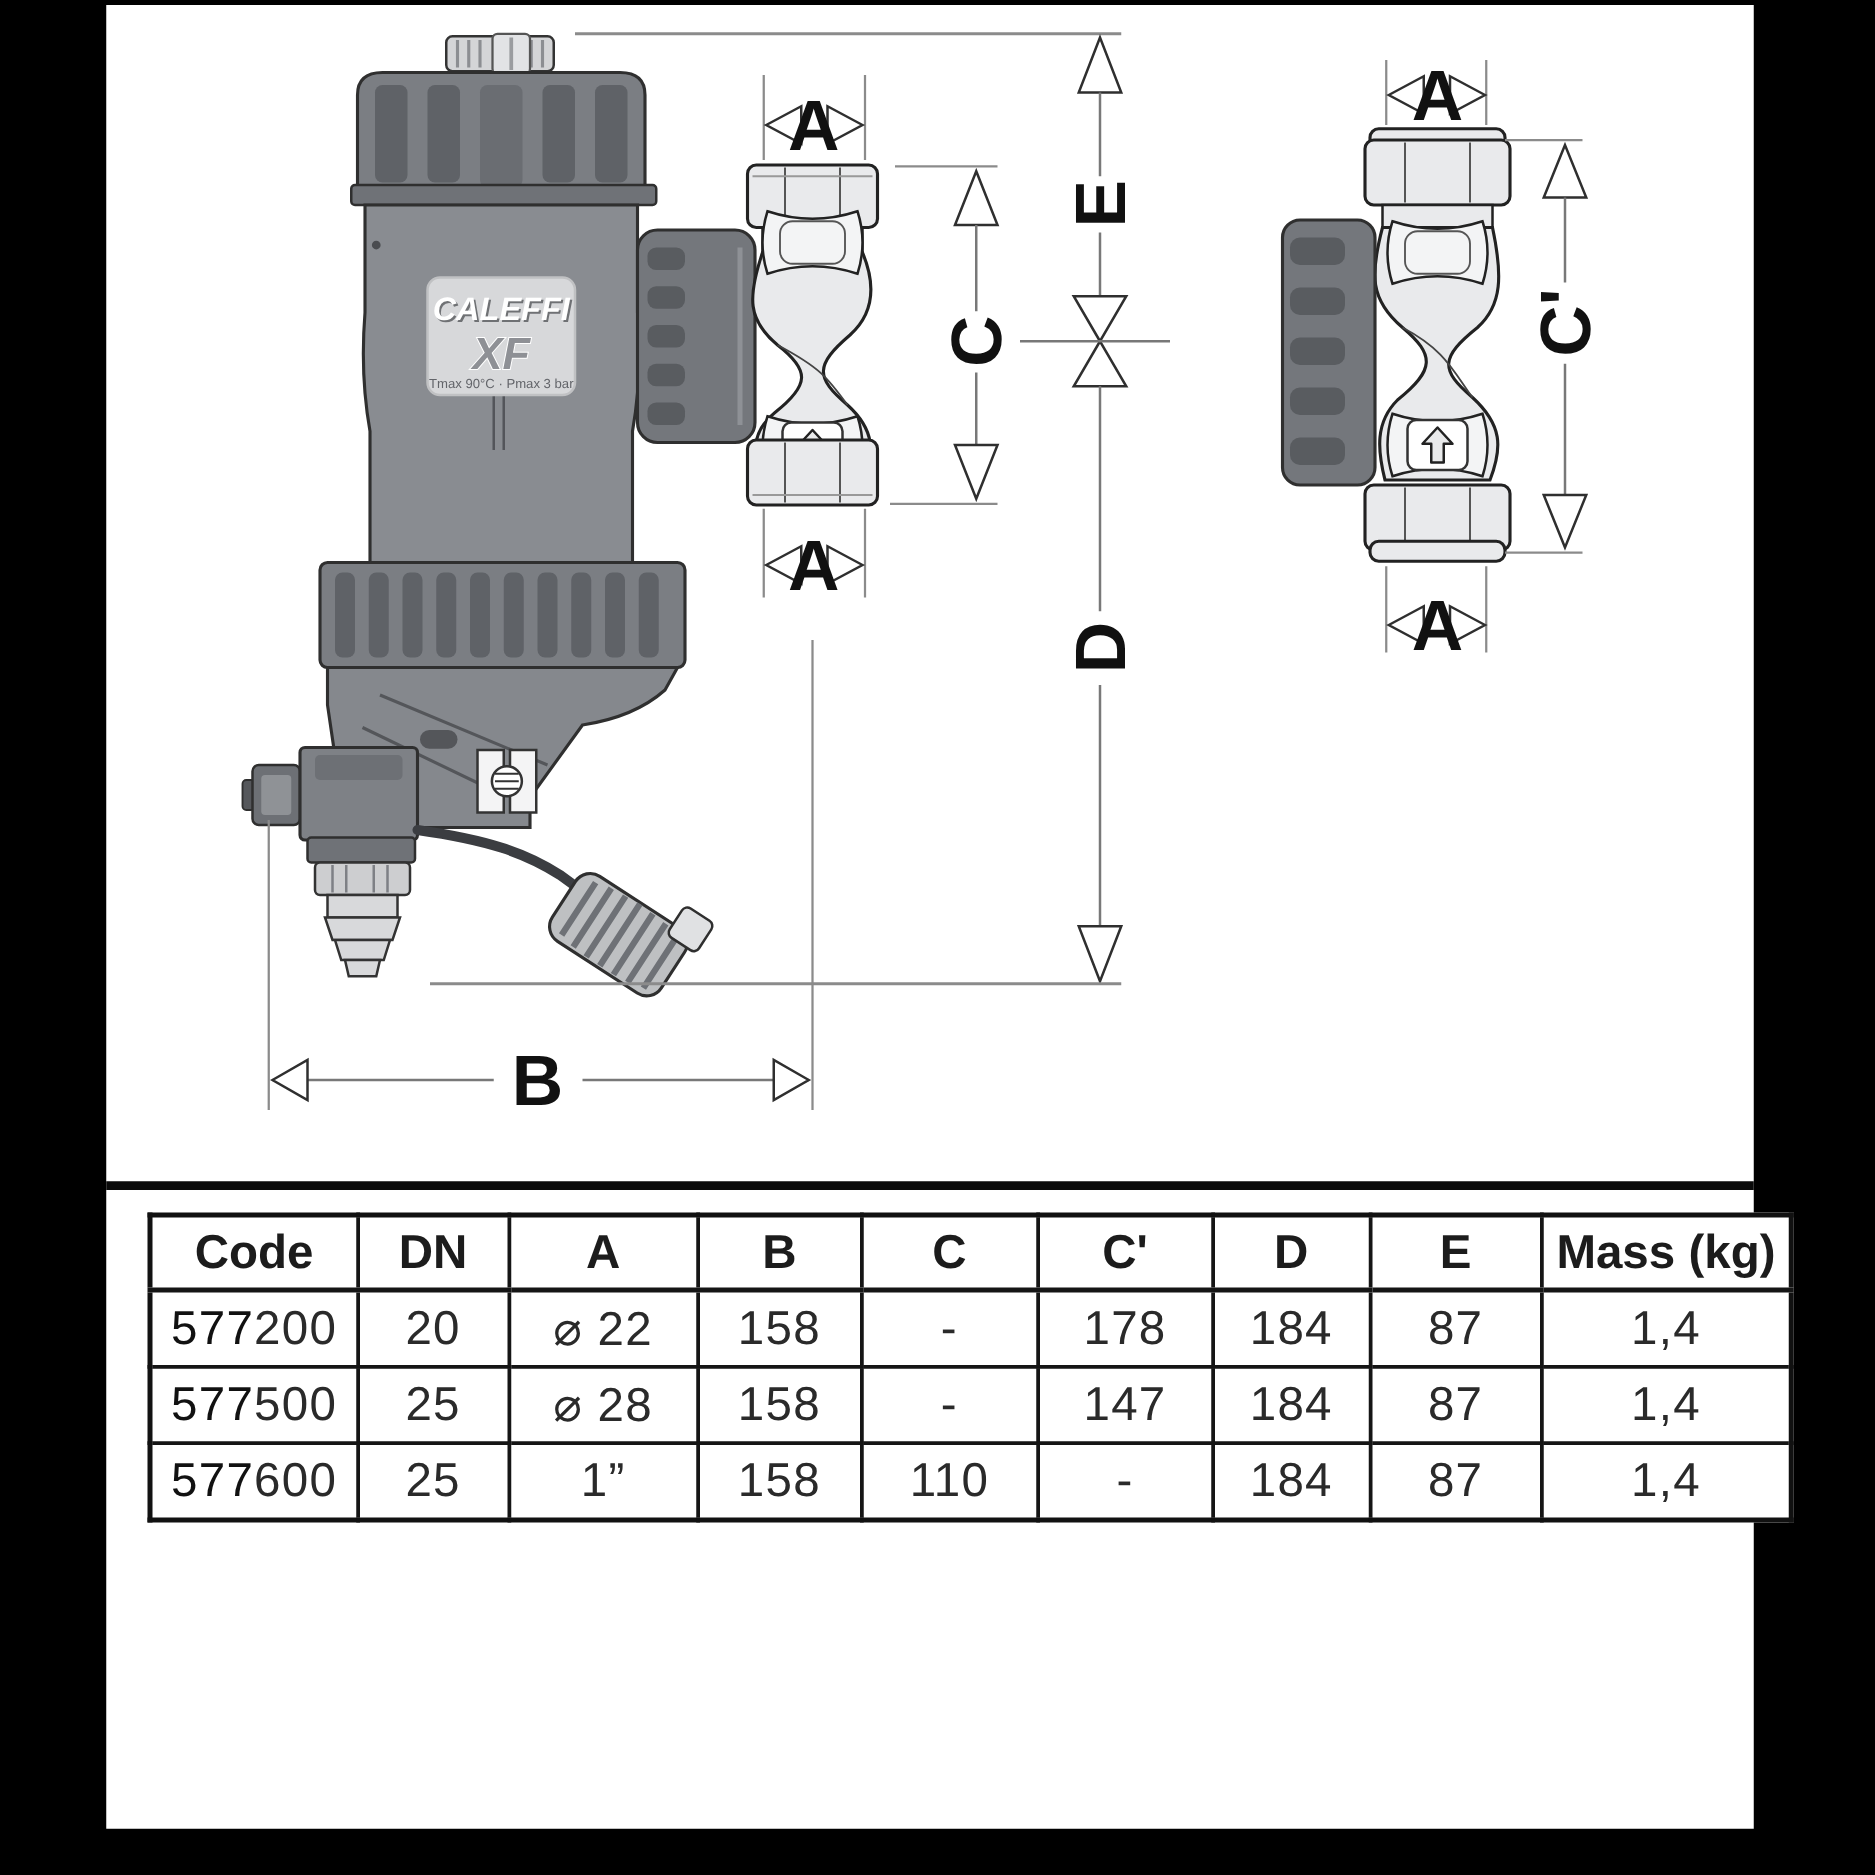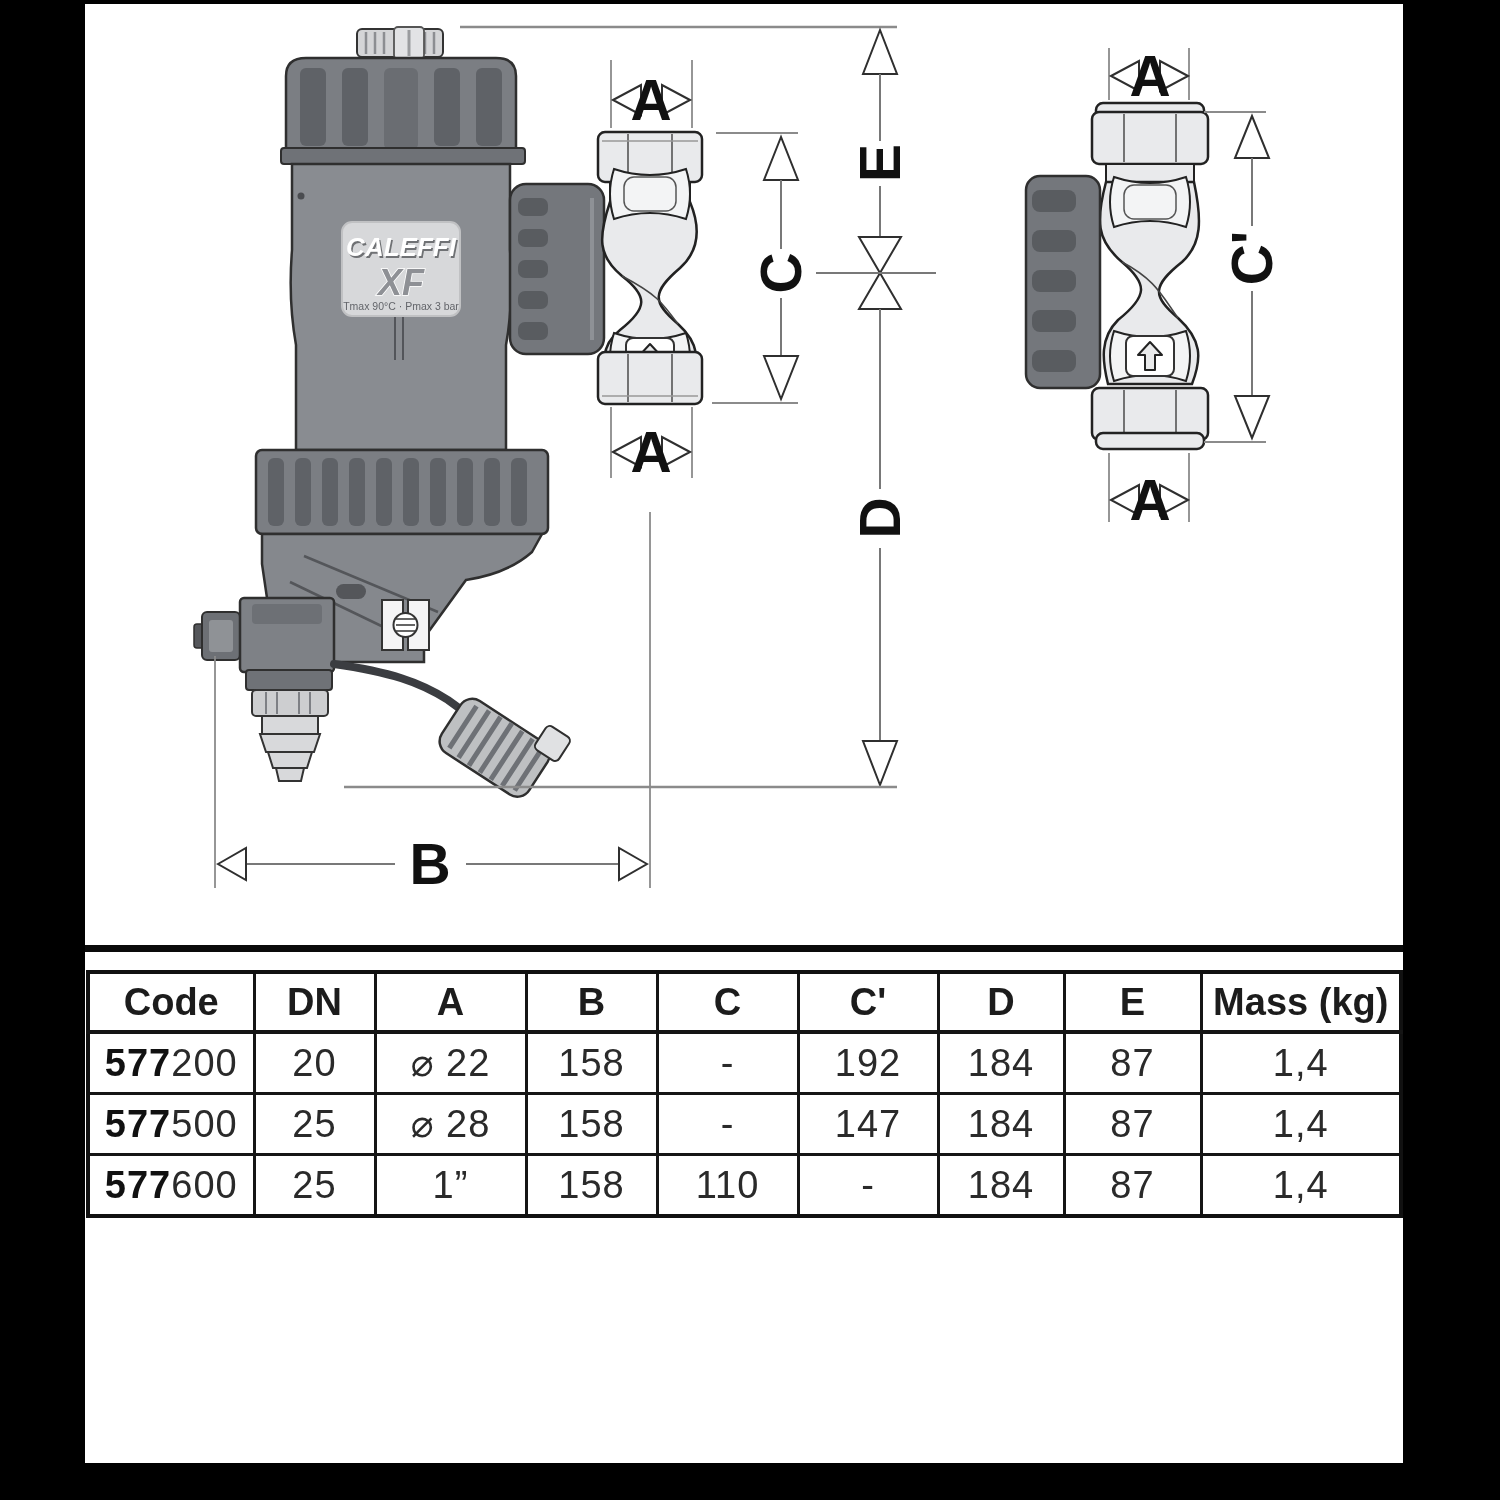--- a/index.html
+++ b/index.html
@@ -13,30 +13,30 @@
   .outline{stroke:#2f2f2f;stroke-width:2.5;}
   .fit{fill:#e9eaec;stroke:#222;stroke-width:2.5;}
   .ext{stroke:#8b8b8b;stroke-width:1.8;fill:none;}
   .dimline{stroke:#787878;stroke-width:2;fill:none;}
   .refline{stroke:#8b8b8b;stroke-width:2.4;fill:none;}
   .arrowhead{fill:#fff;stroke:#2f2f2f;stroke-width:2;stroke-linejoin:miter;}
   .dimlabel{font-weight:700;font-size:57px;fill:#111;}
   .dimtext{text-anchor:middle;}
 
   
-  .spec-table-wrap{position:absolute;left:86px;top:970px;}
+  .spec-table-wrap{position:absolute;left:86px;top:970px;padding-left:32px;}
   table.spec{border-collapse:collapse;table-layout:fixed;width:1313px;background:#fff;}
   table.spec th, table.spec td{
     border:3px solid #151515;text-align:center;vertical-align:middle;
     color:#2a2a2a;height:58px;padding:0;white-space:nowrap;overflow:hidden;
   }
   table.spec th{font-size:38px;font-weight:700;color:#1c1c1c;height:56px;border-bottom-width:4px;}
   table.spec td{font-size:38px;font-weight:400;letter-spacing:1px;}
   table.spec{border:4px solid #111;}
-  .code-bold{font-weight:700;color:#111;text-align:center;}
+  .code-bold{font-weight:400;color:#111;text-align:center;}
 </style>
 </head>
 <body>
 
 <div class="top-border"></div>
 <div class="content-bg"></div>
 
 <svg class="drawing" width="1500" height="962" viewBox="0 0 1500 962">
 
   <g>
@@ -297,21 +297,21 @@
       <th>Mass (kg)</th>
     </tr>
   </thead>
   <tbody>
     <tr>
       <td><span class="code-bold">577</span><span>200</span></td>
       <td>20</td>
       <td>⌀ 22</td>
       <td>158</td>
       <td>-</td>
-      <td>192</td>
+      <td>178</td>
       <td>184</td>
       <td>87</td>
       <td>1,4</td>
     </tr>
     <tr>
       <td><span class="code-bold">577</span><span>500</span></td>
       <td>25</td>
       <td>⌀ 28</td>
       <td>158</td>
       <td>-</td>

